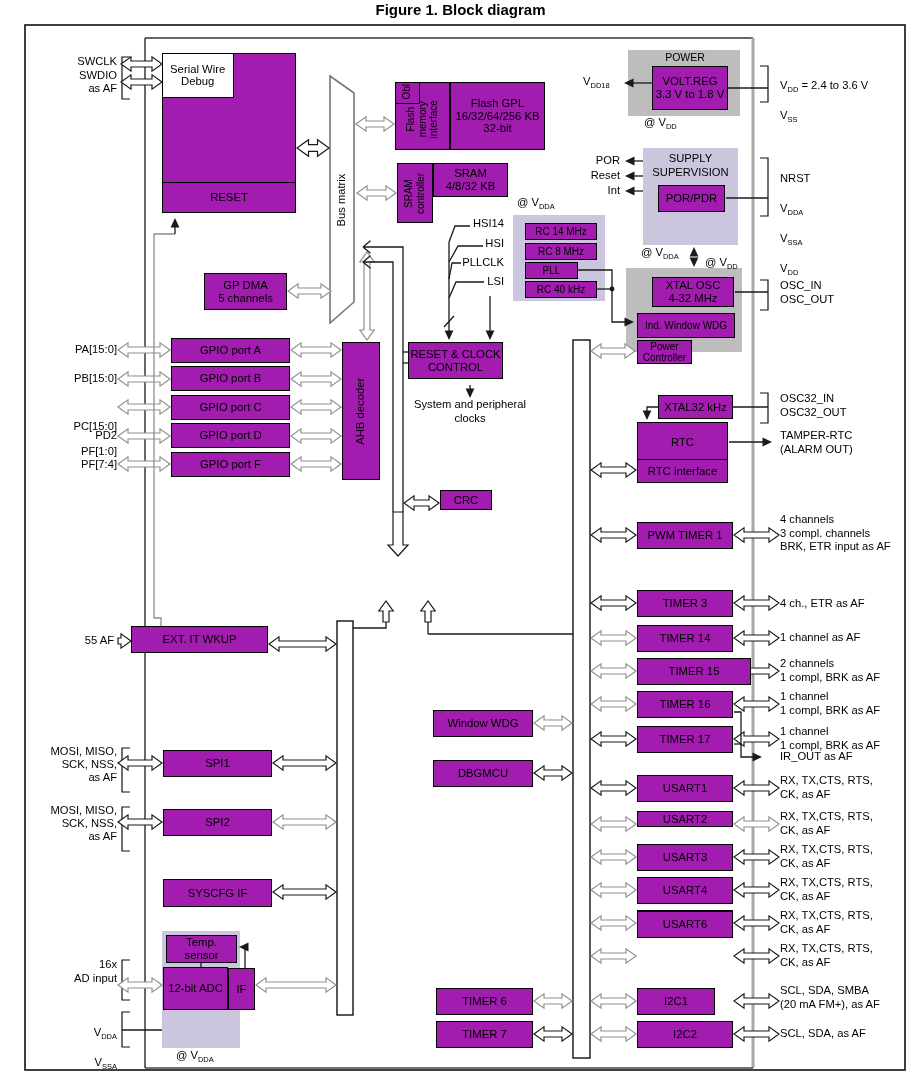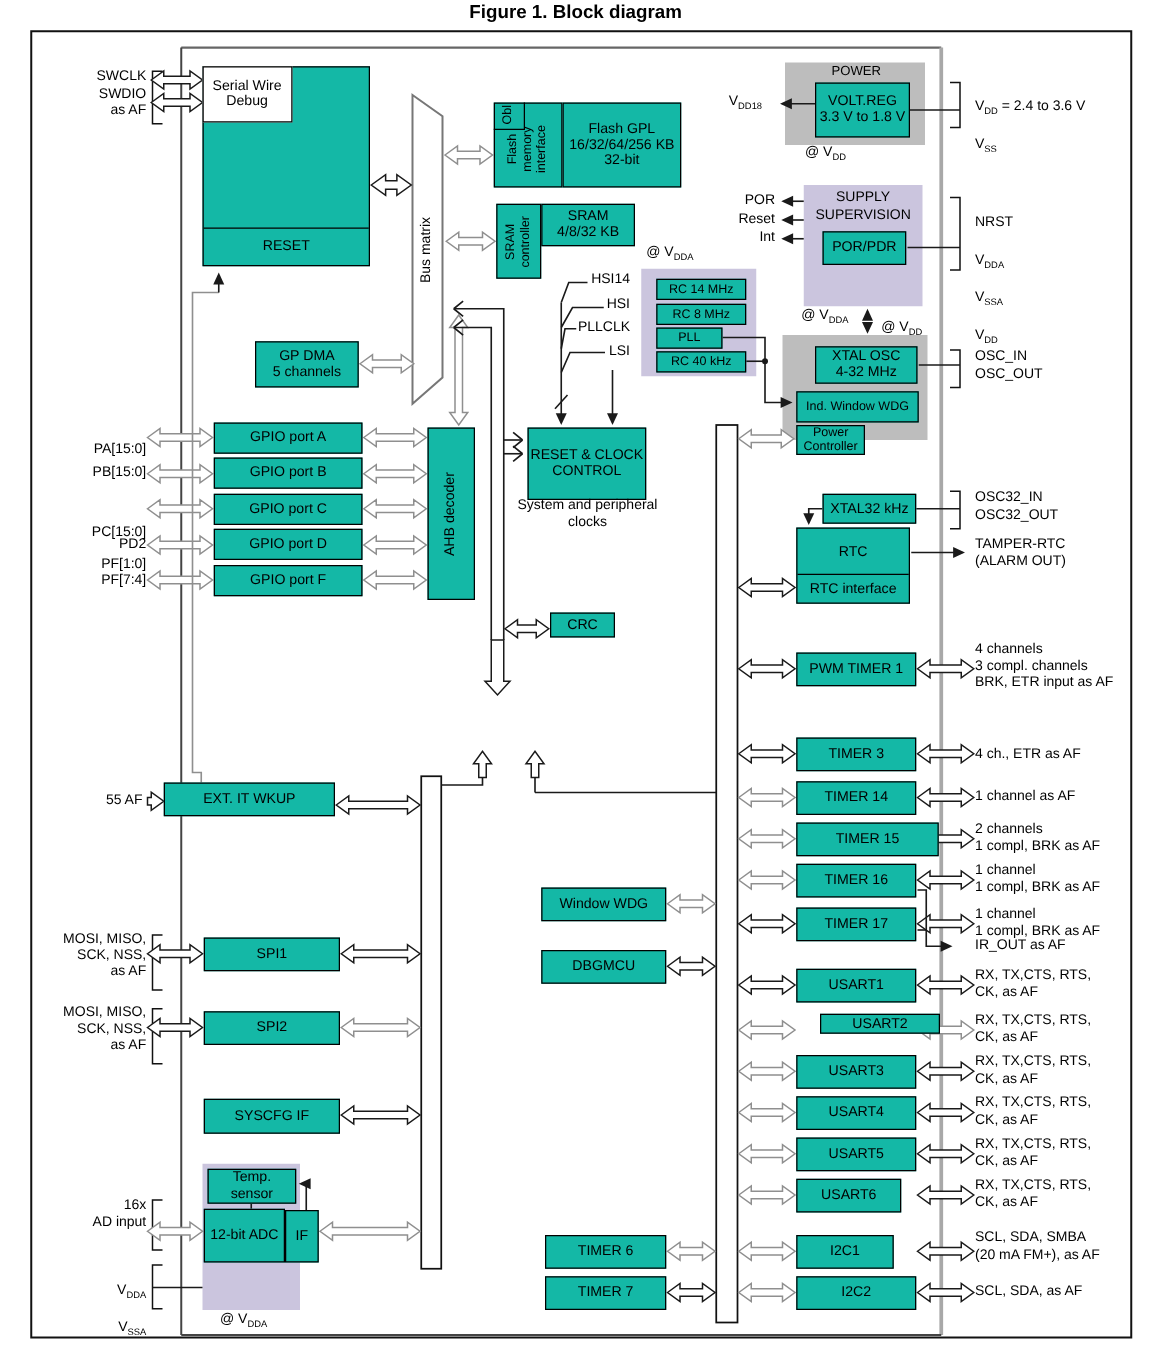--- a/index.html
+++ b/index.html
@@ -1,19 +1,19 @@
 <!DOCTYPE html>
 <html><head>
 <meta charset="utf-8">
 <style>
   *{margin:0;padding:0;box-sizing:border-box}
   body{font-family:"Liberation Sans",sans-serif;background:#fff;color:#000}
   #page{position:relative;width:921px;height:1077px;background:#fff;overflow:hidden}
   #wires{position:absolute;left:0;top:0;z-index:1}
-  .b{position:absolute;border:1.3px solid #000;background:#14b8a6;display:flex;align-items:center;justify-content:center;
+  .b{position:absolute;border:1.3px solid #000;background:#a21caf;display:flex;align-items:center;justify-content:center;
      text-align:center;white-space:pre-line;font-size:11.3px;line-height:12.6px;z-index:3}
   .l{position:absolute;white-space:pre-line;font-size:11.2px;line-height:13.6px;z-index:3}
   .r{text-align:right}
   .c{text-align:center}
   .rot{transform:rotate(-90deg);white-space:pre-line;text-align:center;line-height:12.5px}
   .sm{font-size:10px;line-height:11.5px}
   sub{font-size:7.5px;line-height:0}
   .title{font-weight:bold;font-size:15px}
 </style>
 </head>
@@ -224,21 +224,21 @@
 <div class="l r" style="left:430px;top:256px;width:74px">PLLCLK</div>
 <div class="l r" style="left:430px;top:275px;width:74px">LSI</div>
 
 <div class="b" style="left:652px;top:277px;width:82px;height:30px">XTAL OSC
 4-32 MHz</div>
 <div class="b sm" style="left:637px;top:313px;width:98px;height:25px">Ind. Window WDG</div>
 <div class="b sm" style="left:637px;top:340px;width:55px;height:24px">Power
 Controller</div>
 <div class="b" style="left:658px;top:395px;width:75px;height:24px">XTAL32 kHz</div>
 
-<div class="b" style="left:422px;top:342px;width:95px;height:58px">RESET &amp; CLOCK
+<div class="b" style="left:408px;top:342px;width:95px;height:37px">RESET &amp; CLOCK
 CONTROL</div>
 <div class="l c" style="left:385px;top:398px;width:170px">System and peripheral
 clocks</div>
 
 <div class="b" style="left:204px;top:273px;width:83px;height:37px">GP DMA
 5 channels</div>
 <div class="b" style="left:342px;top:342px;width:38px;height:138px">
   <span class="rot" style="white-space:nowrap">AHB decoder</span>
 </div>
 <div class="b" style="left:171px;top:338px;width:119px;height:25px">GPIO port A</div>
@@ -267,32 +267,32 @@
   <div style="position:absolute;left:0;top:0;width:100%;height:38px;display:flex;align-items:center;justify-content:center">RTC</div>
   <div style="position:absolute;left:0;bottom:0;width:100%;height:23px;border-top:1.3px solid #000;display:flex;align-items:center;justify-content:center">RTC interface</div>
 </div>
 <div class="b" style="left:637px;top:522px;width:96px;height:27px">PWM TIMER 1</div>
 <div class="b" style="left:637px;top:590px;width:96px;height:27px">TIMER 3</div>
 <div class="b" style="left:637px;top:625px;width:96px;height:27px">TIMER 14</div>
 <div class="b" style="left:637px;top:658px;width:114px;height:27px">TIMER 15</div>
 <div class="b" style="left:637px;top:691px;width:96px;height:27px">TIMER 16</div>
 <div class="b" style="left:637px;top:726px;width:96px;height:27px">TIMER 17</div>
 <div class="b" style="left:637px;top:775px;width:96px;height:27px">USART1</div>
-<div class="b" style="left:656px;top:811px;width:96px;height:16px">USART2</div>
+<div class="b" style="left:637px;top:811px;width:96px;height:16px">USART2</div>
 <div class="b" style="left:637px;top:844px;width:96px;height:27px">USART3</div>
 <div class="b" style="left:637px;top:877px;width:96px;height:27px">USART4</div>
 <div class="b" style="left:637px;top:910px;width:96px;height:27px">USART5</div>
-<div class="b" style="left:637px;top:943px;width:84px;height:27px">USART6</div>
+<div class="b" style="left:637px;top:911px;width:96px;height:27px">USART6</div>
 <div class="b" style="left:637px;top:988px;width:78px;height:27px">I2C1</div>
 <div class="b" style="left:637px;top:1021px;width:96px;height:27px">I2C2</div>
 
 <div class="l r" style="left:22px;top:55px;width:95px">SWCLK
 SWDIO
 as AF</div>
-<div class="l r" style="left:22px;top:353px;width:95px">PA[15:0]</div>
+<div class="l r" style="left:22px;top:343px;width:95px">PA[15:0]</div>
 <div class="l r" style="left:22px;top:372px;width:95px">PB[15:0]</div>
 <div class="l r" style="left:22px;top:420px;width:95px">PC[15:0]</div>
 <div class="l r" style="left:22px;top:429px;width:95px">PD2</div>
 <div class="l r" style="left:22px;top:445px;width:95px;line-height:13px">PF[1:0]
 PF[7:4]</div>
 <div class="l r" style="left:22px;top:634px;width:92px">55 AF</div>
 <div class="l r" style="left:22px;top:745px;width:95px;line-height:13.2px">MOSI, MISO,
 SCK, NSS,
 as AF</div>
 <div class="l r" style="left:22px;top:804px;width:95px;line-height:13.2px">MOSI, MISO,

